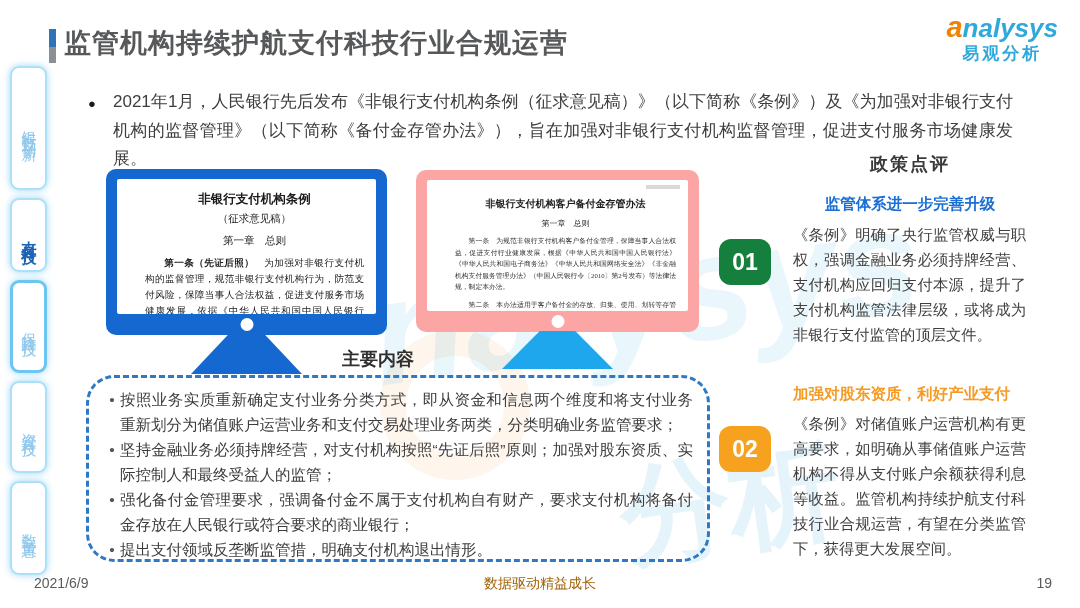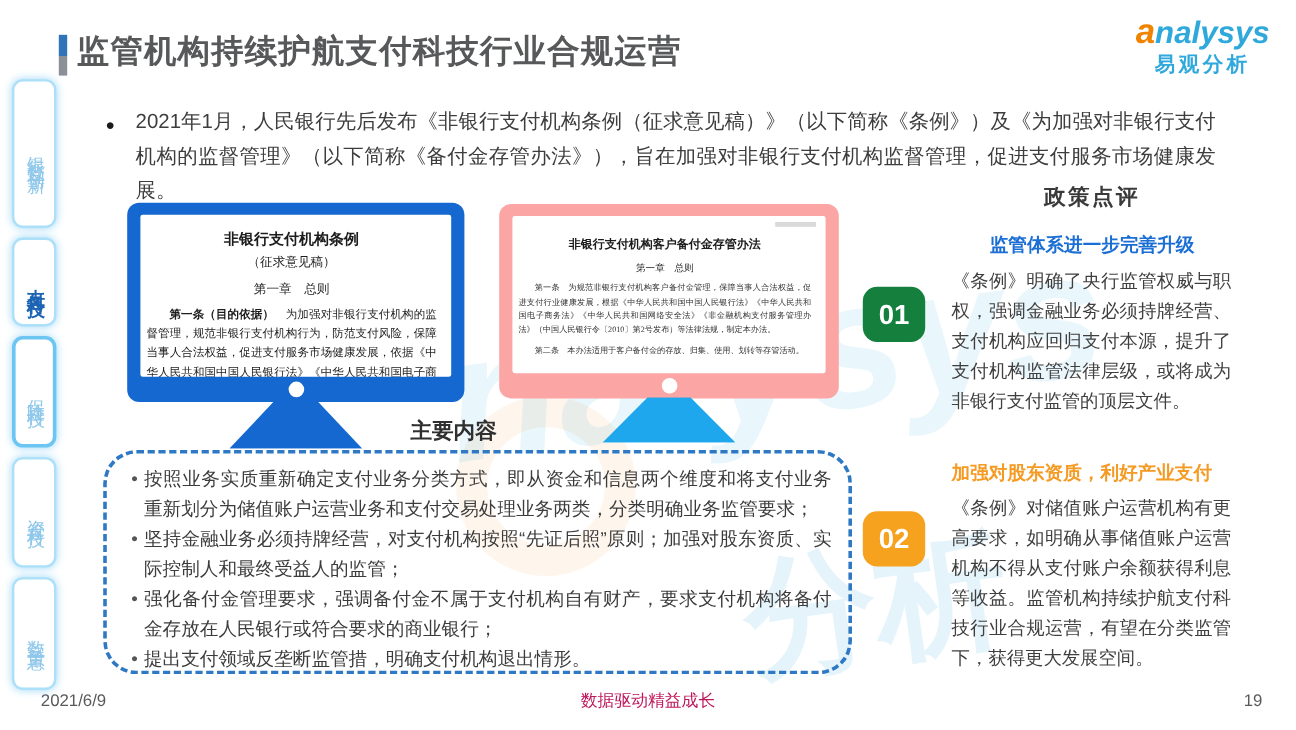--- a/index.html
+++ b/index.html
@@ -57,21 +57,21 @@
     background:#fff; border-radius:2px; overflow:hidden;
     font-family:"Liberation Serif","DejaVu Serif",serif; color:#1c1c1c; }
   .monitor .cam { position:absolute; bottom:4px; left:50%; transform:translateX(-50%);
     width:13px; height:13px; background:#fff; border-radius:50%; }
   .stand { position:absolute; z-index:1; clip-path:polygon(34% 0,66% 0,100% 100%,0 100%); }
   #monitor-left  { left:106px; top:169px; width:281px; height:166px; background:#1468d0; }
   #stand-left    { left:191px; top:334px; width:111px; height:40px; background:#1468d0; }
   #monitor-right { left:416px; top:170px; width:283px; height:162px; background:#fca5a5; }
   #stand-right   { left:502px; top:331px; width:111px; height:38px; background:#1ea7ec; }
 
-  .doc { padding:9px 12px 0 5px; }
+  .doc { padding:9px 12px 0 28px; }
   .doc-title { text-align:center; font-weight:bold; }
   #monitor-left  .doc-title { font-size:12.5px; margin-top:3px; }
   #monitor-right .doc-title { font-size:10px; margin-top:8px; }
   .doc-sub { text-align:center; font-size:10.5px; margin-top:4px; }
   .doc-chapter { text-align:center; margin-top:8px; }
   #monitor-left  .doc-chapter { font-size:10.5px; }
   #monitor-right .doc-chapter { font-size:8px; margin-top:7px; }
   .doc-body { text-align:justify; text-indent:2em; }
   #monitor-left  .doc-body { font-size:9.6px; line-height:16px; margin-top:7px; }
   #monitor-right .doc-body { font-size:6.8px; line-height:11.5px; margin-top:6px; color:#333; }
@@ -98,21 +98,21 @@
   #sec2-body { top:411px; }
 
   .badge { position:absolute; width:52px; height:46px; border-radius:12px;
     display:flex; align-items:center; justify-content:center;
     color:#fff; font-size:23px; font-weight:bold; z-index:2; }
   #badge-0 { left:719px; top:239px; background:#15803d; }
   #badge-1 { left:719px; top:426px; background:#f6a21e; }
 
   
   .footer-date { left:34px; top:575px; font-size:14px; color:#5a5a5a; }
-  .footer-slogan { left:0; right:0; top:575px; text-align:center; font-size:14px; color:#be185d; }
+  .footer-slogan { left:0; right:0; top:575px; text-align:center; font-size:14px; color:#a16207; }
   .footer-page { right:28px; top:575px; font-size:14px; color:#5a5a5a; }
 </style>
 </head>
 <body>
 
 <div class="stage">
 
   <div class="wm wm1">nalysys</div>
   <div class="wm wm2">分析</div>
   <div class="wm-ring"></div>
@@ -132,21 +132,21 @@
 
   <div class="layer intro-marker">●</div>
   <div class="layer intro-text">2021年1月，人民银行先后发布《非银行支付机构条例（征求意见稿）》（以下简称《条例》）及《为加强对非银行支付机构的监督管理》（以下简称《备付金存管办法》），旨在加强对非银行支付机构监督管理，促进支付服务市场健康发展。</div>
 
   <div class="monitor" id="monitor-left">
     <div class="screen">
       <div class="doc">
         <div class="doc-title">非银行支付机构条例</div>
         <div class="doc-sub">（征求意见稿）</div>
         <div class="doc-chapter">第一章　总则</div>
-        <p class="doc-body"><b>第一条（目的依据）</b><span>　为加强对非银行支付机构的监督管理，规范非银行支付机构行为，防范支付风险，保障当事人合法权益，促进支付服务市场健康发展，依据《中华人民共和国中国人民银行法》《中华人民共和国电子商务法》，制定本条例。</span></p>
+        <p class="doc-body"><b>第一条（先证后照）</b><span>　为加强对非银行支付机构的监督管理，规范非银行支付机构行为，防范支付风险，保障当事人合法权益，促进支付服务市场健康发展，依据《中华人民共和国中国人民银行法》《中华人民共和国电子商务法》，制定本条例。</span></p>
       </div>
     </div>
     <div class="cam"></div>
   </div>
   <div class="stand" id="stand-left"></div>
 
   <div class="monitor" id="monitor-right">
     <div class="screen">
       <div class="doc-mark"></div>
       <div class="doc">

